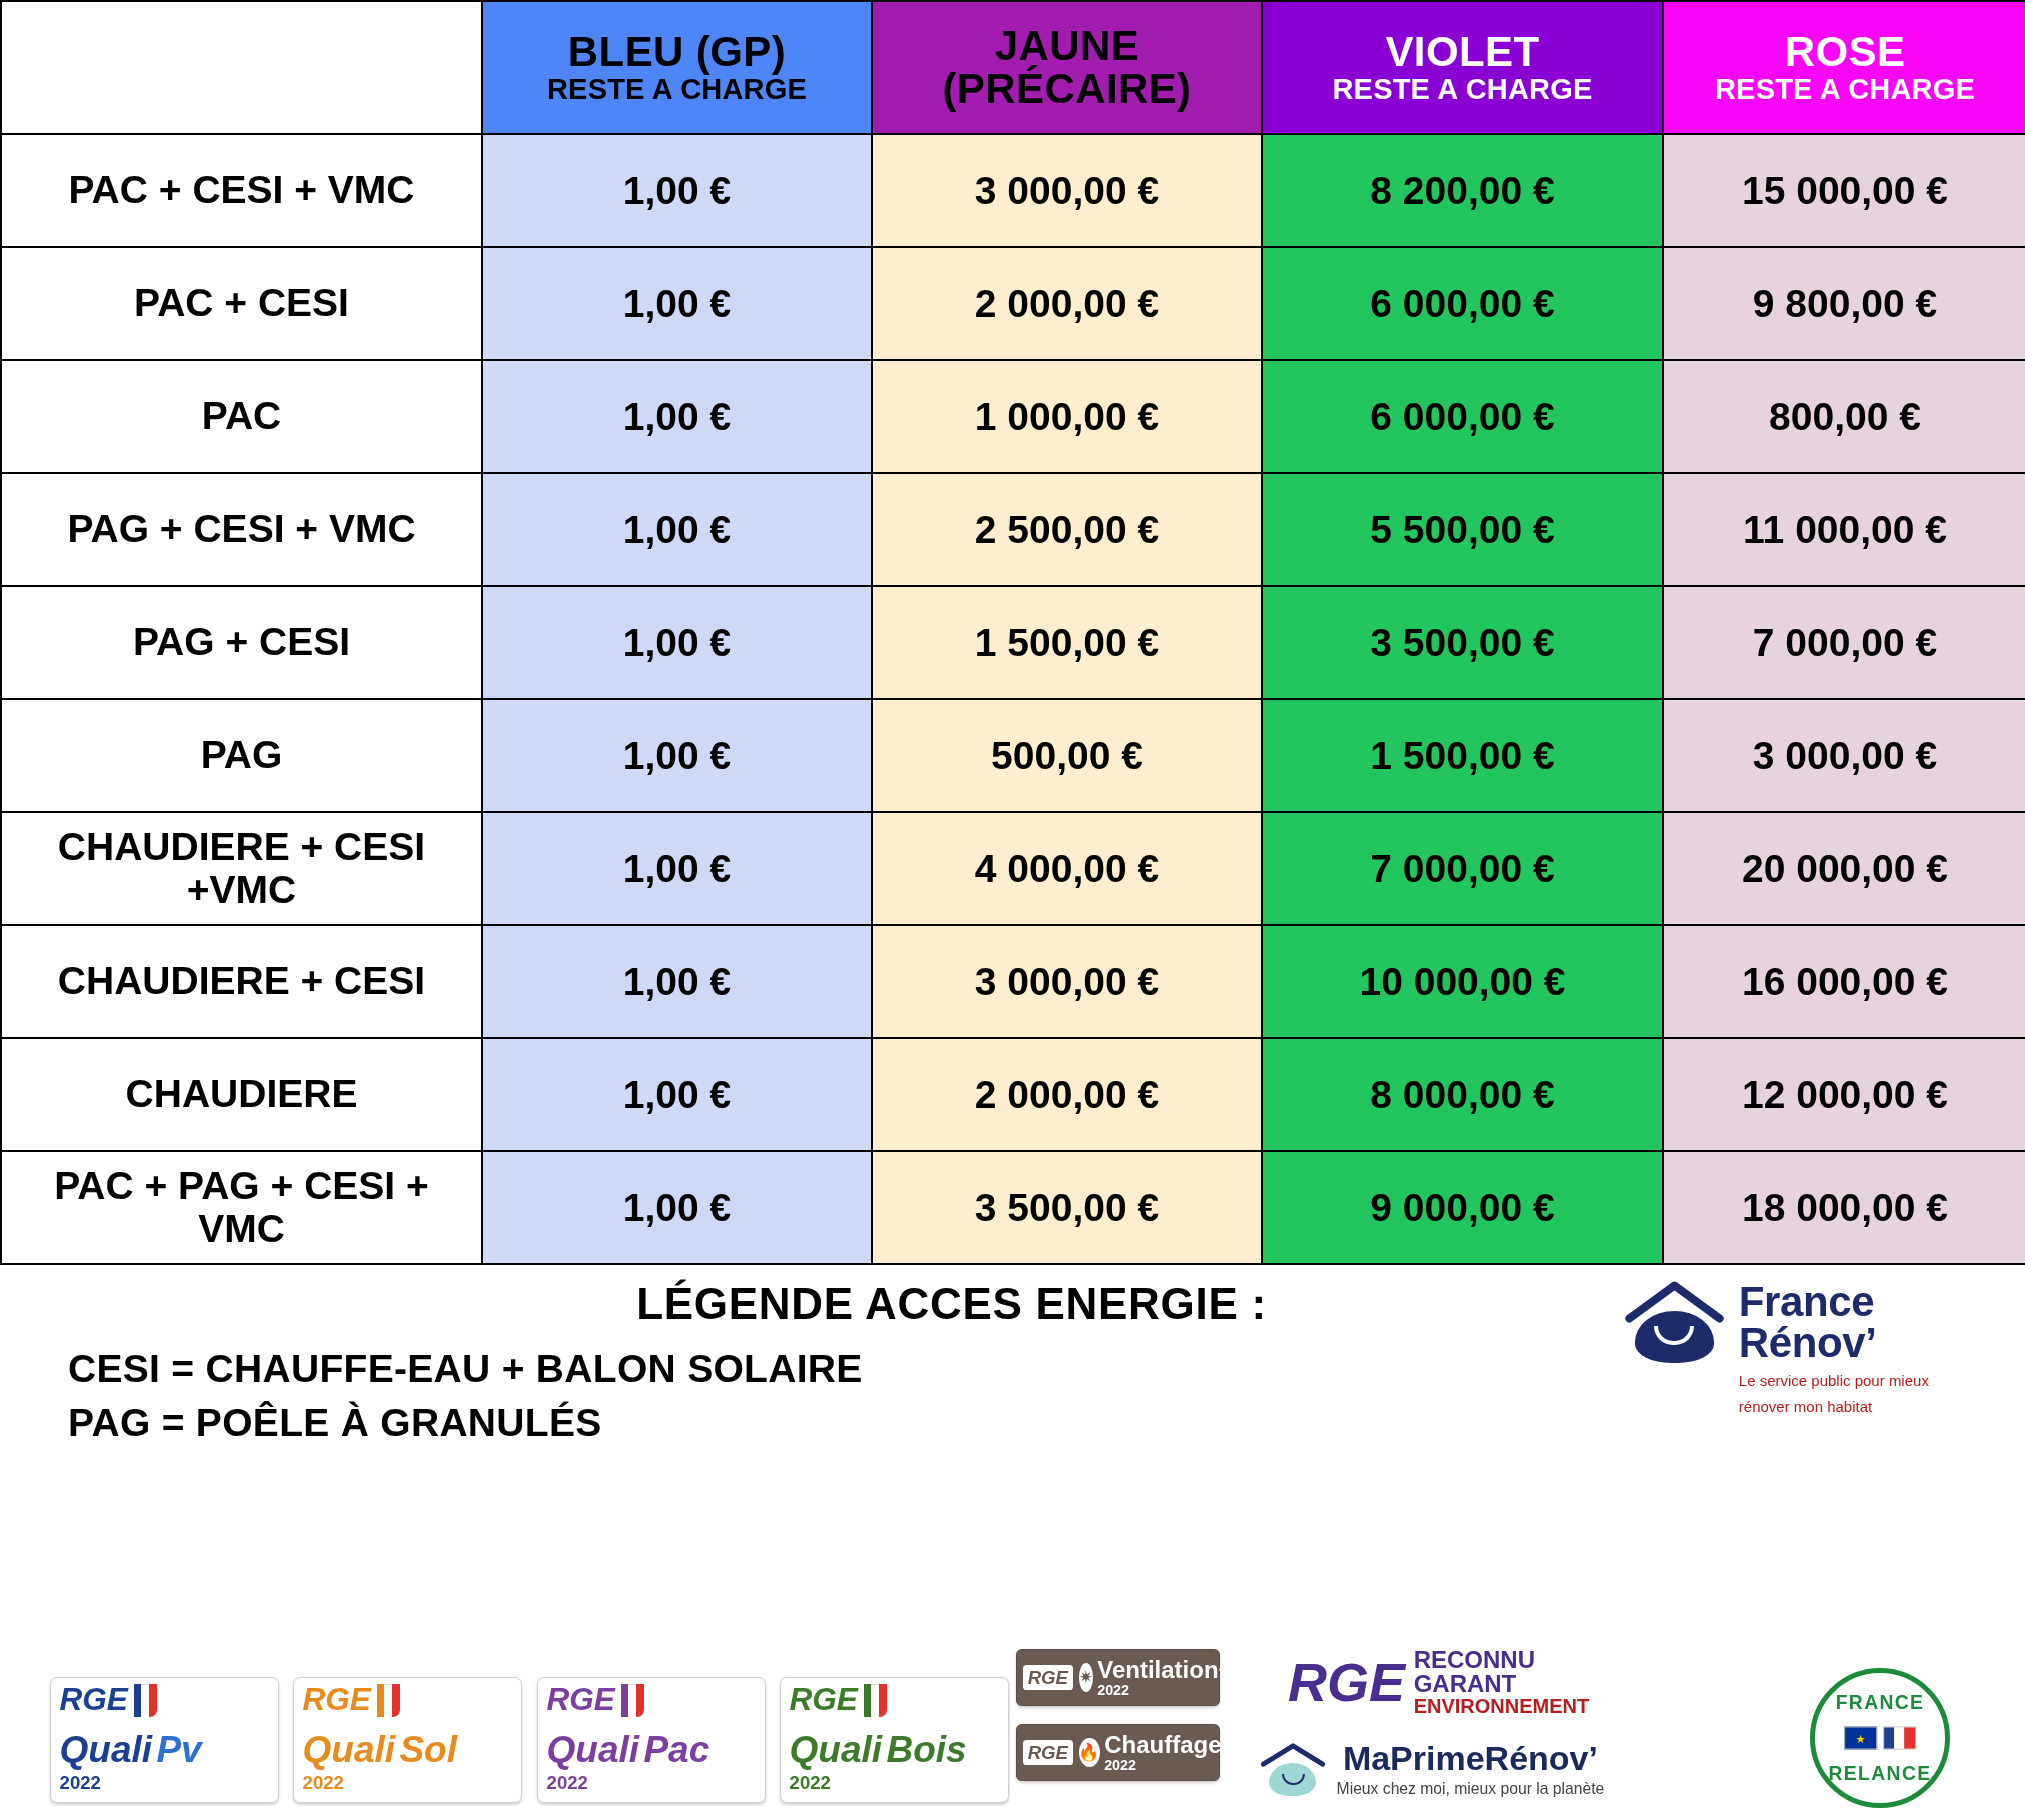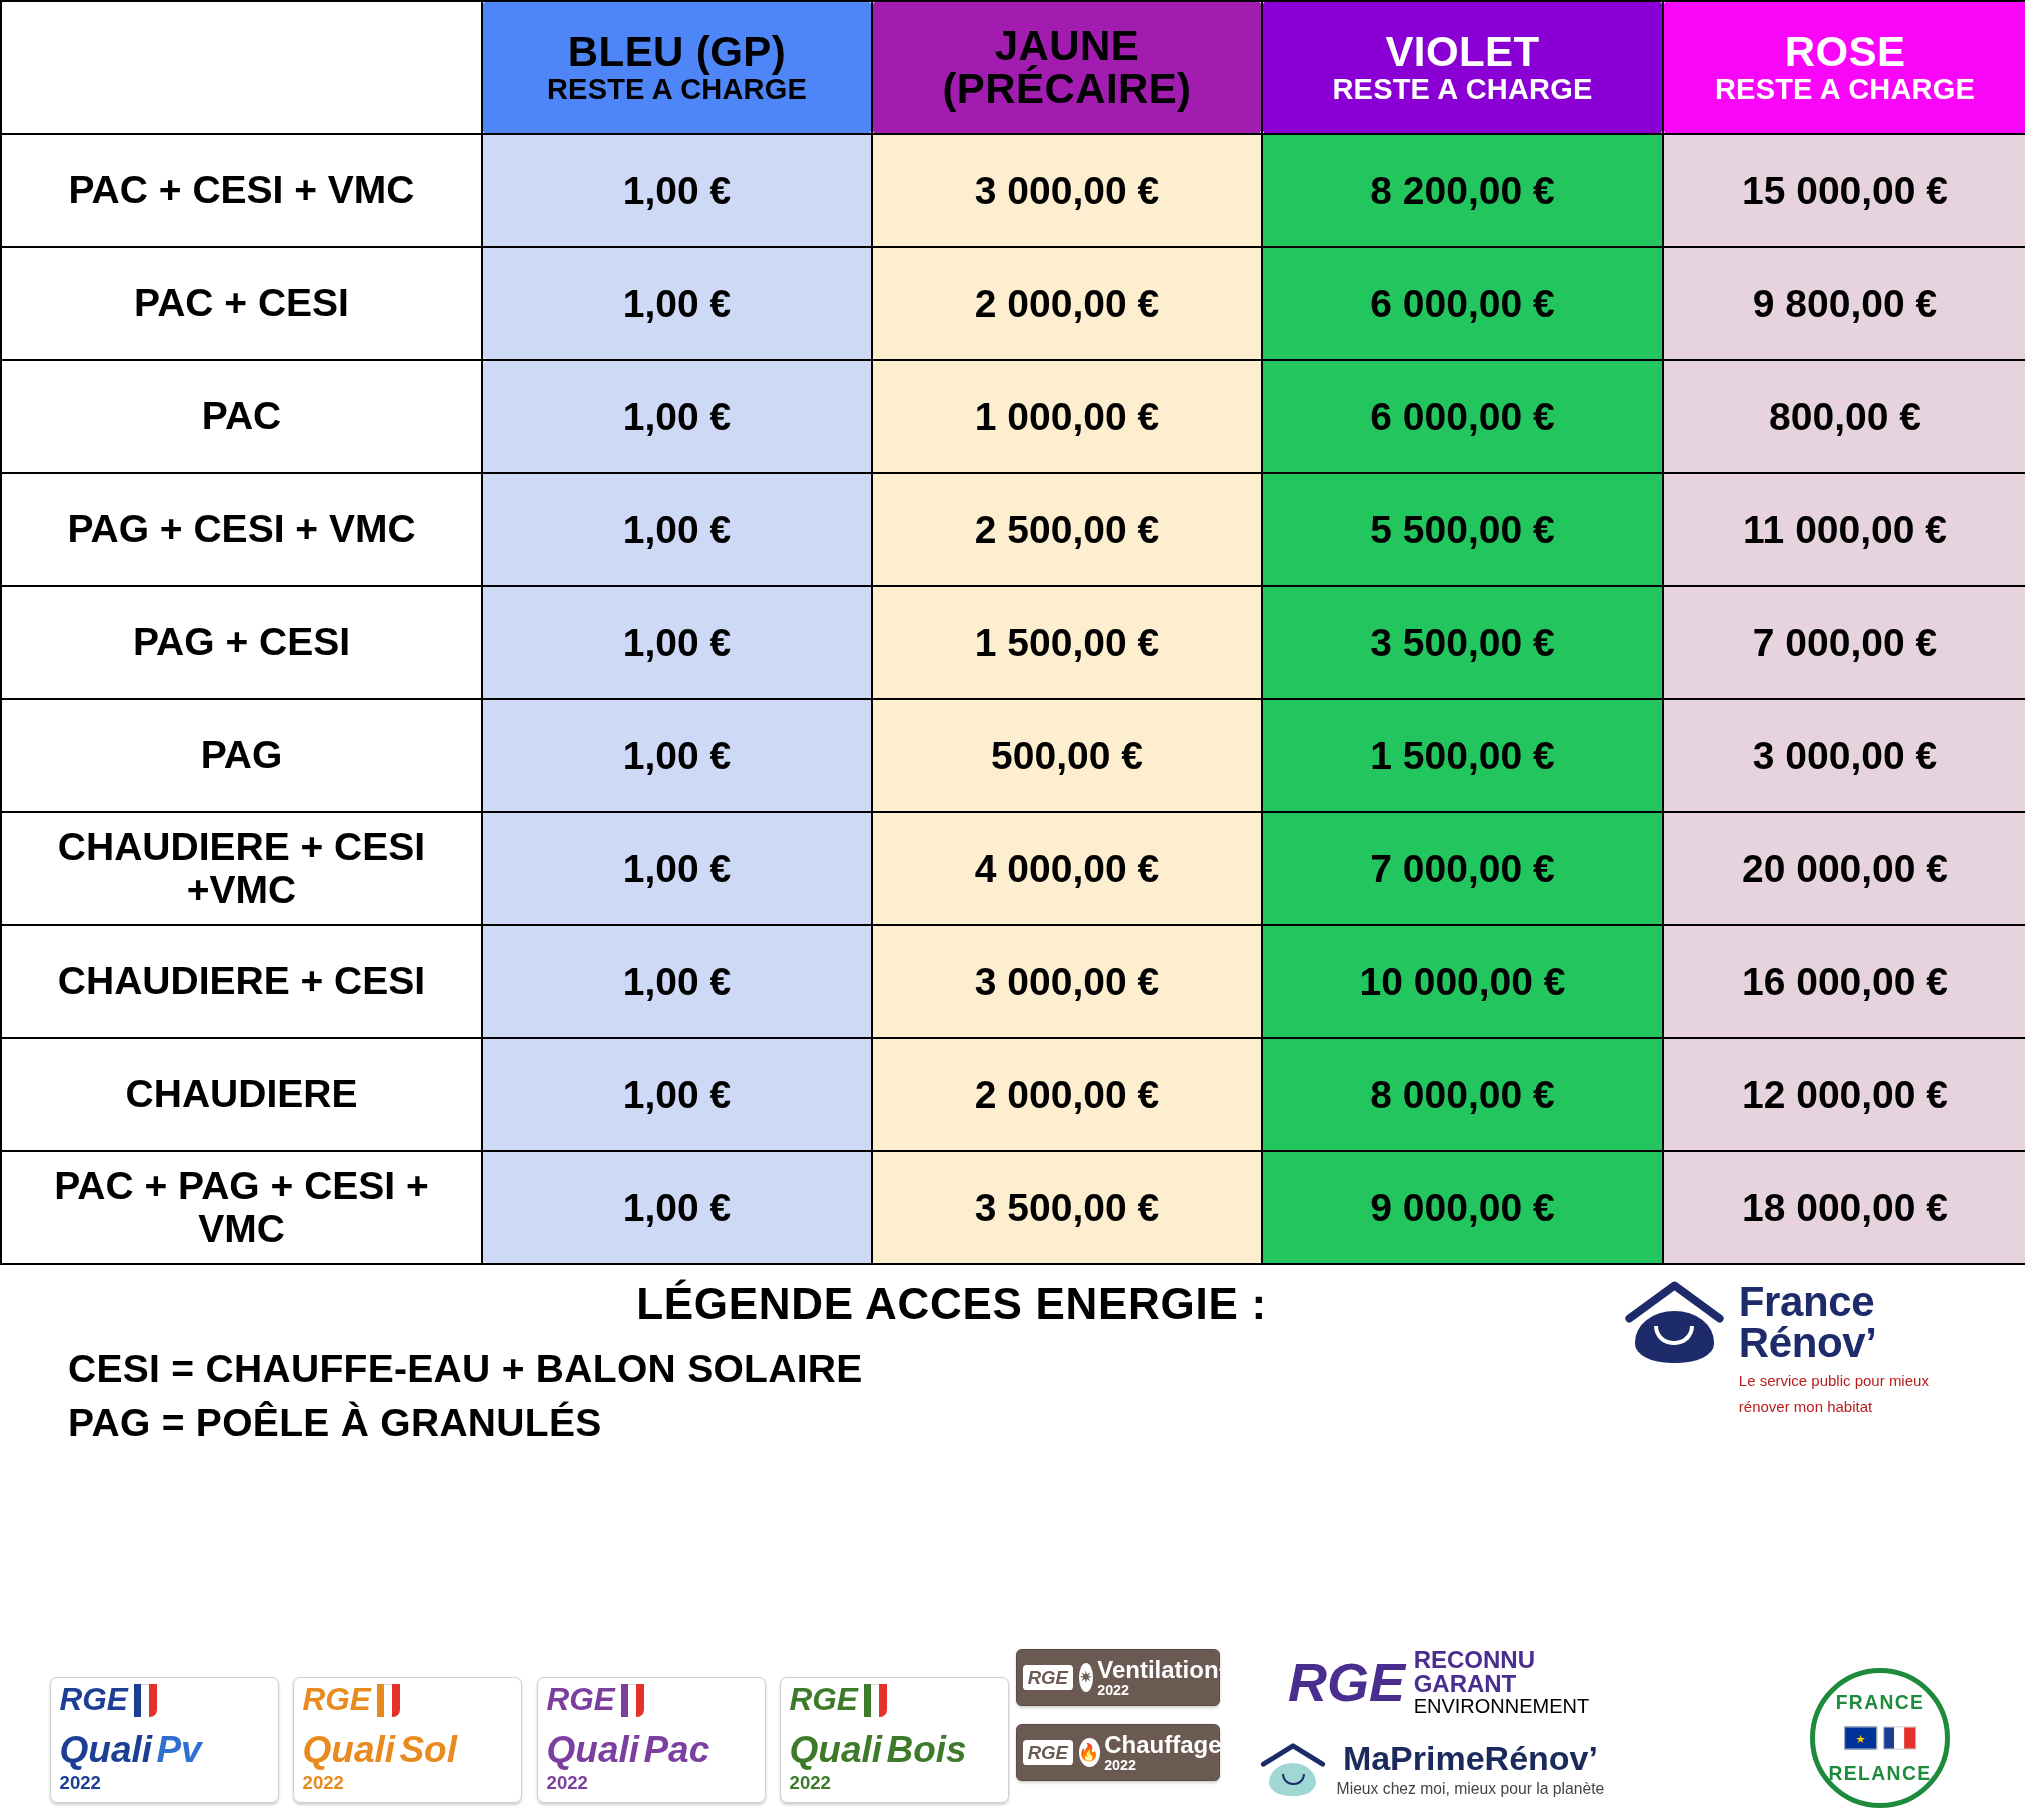--- a/index.html
+++ b/index.html
@@ -30,21 +30,20 @@
   }
   col.c0 { width: 481px; }
   col.c1 { width: 390px; }
   col.c2 { width: 390px; }
   col.c3 { width: 401px; }
   col.c4 { width: 364px; }
 
   thead th {
     height: 133px;
     padding: 0 5.7px;
-    border-radius: 6px;
   }
   .hdr-main {
     font-size: 42px;
     font-weight: bold;
     line-height: 1.02;
     letter-spacing: 0.4px;
   }
   .hdr-sub {
     font-size: 29px;
     font-weight: bold;
@@ -228,21 +227,21 @@
     font-size: 17px; display:flex; align-items:center; justify-content:center;
   }
 
   .rge-big { width: 336px; height: 72px; border: none; box-shadow: none; background: none;
              display: flex; align-items: center; gap: 8.6px; }
   .rge-big .big-word {
     font-size: 54px; font-weight: bold; font-style: italic; color: #4a2e8f; line-height: 1;
   }
   .rge-big .big-lines { line-height: 1.0; }
   .rge-big .bl1, .rge-big .bl2 { font-size: 24px; font-weight: bold; color: #4a2e8f; }
-  .rge-big .bl3 { font-size: 20px; font-weight: normal; color: #000000; }
+  .rge-big .bl3 { font-size: 20px; font-weight: bold; color: #b91c1c; }
 
   .mpr { width: 358px; height: 77px; border: none; box-shadow: none; background: none;
          display: flex; align-items: center; gap: 8.6px; }
   .mpr-mark { width: 69px; height: 54px; position: relative; flex: 0 0 auto; }
   .mpr-roof { position: absolute; left: 1.4px; top: 0; width: 66px; height: 24px; }
   .mpr-blob { position: absolute; left: 10px; top: 20px; width: 47px; height: 33px;
               background: #9fd7d4; border-radius: 50% 50% 46% 46% / 60% 60% 40% 40%; }
   .mpr-smile { position: absolute; left: 23px; top: 31.5px; width: 23px; height: 11.4px;
                border: 2.9px solid #1d2b6b; border-top: none; border-radius: 0 0 17px 17px; }
   .mpr-name { font-size: 34px; font-weight: bold; color: #1b2a5c; line-height: 1; text-align: center; }

